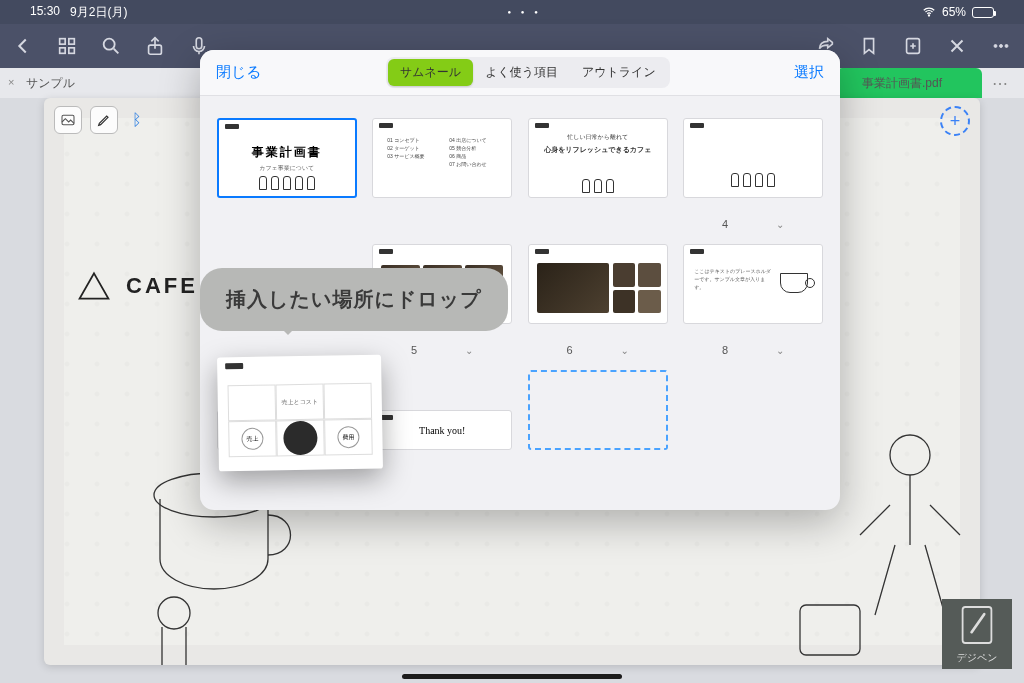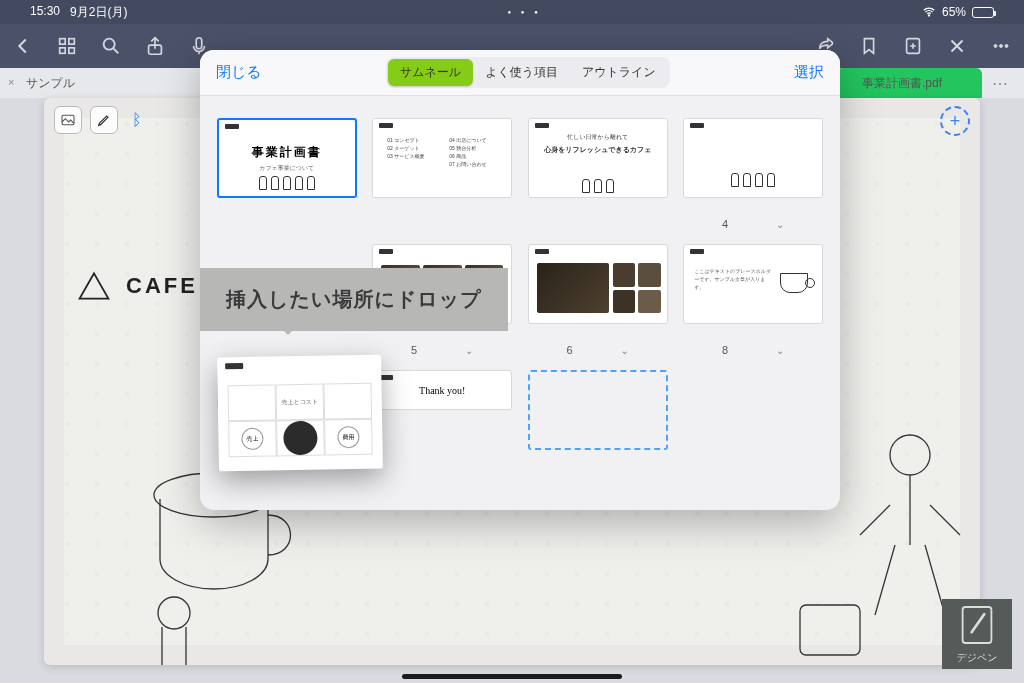--- a/index.html
+++ b/index.html
@@ -65,21 +65,21 @@
   }
   .pop-header { height:46px; display:flex; align-items:center; padding:0 16px; border-bottom:1px solid #e0e0e4; background:#f8f8fa; }
   .pop-close { color:#0a7aff; font-size:15px; }
   .pop-select { color:#0a7aff; font-size:15px; }
   .seg { display:flex; background:#ececf0; border-radius:8px; padding:2px; margin:0 auto; }
   .seg-item { font-size:12px; padding:5px 12px; border-radius:6px; color:#333; }
   .seg-item.active { background:#84cc16; box-shadow:0 1px 2px rgba(0,0,0,.15); font-weight:400; }
 
   .thumb-scroll { flex:1; overflow:hidden; padding:22px 16px 0 16px; }
   .thumb-grid { display:grid; grid-template-columns:repeat(4, 1fr); gap:14px 14px; }
-  .thumb-cell { display:flex; flex-direction:column; align-items:center; }
+  .thumb-cell { display:flex; flex-direction:column; align-items:center;justify-content:flex-end; }
   .thumb { width:140px; height:80px; background:#fff; border:1px solid #d8d8dc; border-radius:3px; position:relative; overflow:hidden; }
   .thumb.selected { border:2px solid #0a7aff; }
   .pg-row { display:flex; align-items:center; justify-content:center; gap:48px; width:100%; margin-top:6px; font-size:11px; color:#555; }
   .pg-row .chev { font-size:10px; color:#888; }
 
   
   .th-title { position:absolute; inset:0; display:flex; flex-direction:column; align-items:center; justify-content:center; }
   .th-title .h { font-size:12px; font-weight:700; letter-spacing:2px; }
   .th-title .s { font-size:6px; color:#666; margin-top:3px; }
   .th-chip { position:absolute; top:4px; left:6px; width:14px; height:5px; background:#333; border-radius:1px; }
@@ -97,21 +97,21 @@
 
   
   .drag-card { position:absolute; top:306px; left:18px; width:164px; height:114px; background:#fff; border-radius:3px; box-shadow:0 10px 28px rgba(0,0,0,.35); transform:rotate(-1deg); }
   .drag-card .dc-chip { position:absolute; top:6px; left:8px; width:18px; height:6px; background:#333; border-radius:1px; }
   .drag-card .dc-grid { position:absolute; top:28px; left:10px; right:10px; bottom:14px; display:grid; grid-template-columns:1fr 1fr 1fr; grid-template-rows:1fr 1fr; }
   .dc-cell { border:0.5px solid #ddd; display:flex; align-items:center; justify-content:center; }
   .dc-circle { width:22px; height:22px; border:1px solid #999; border-radius:50%; font-size:6px; display:flex; align-items:center; justify-content:center; }
   .dc-circle.dark { background:#2b2b2b; width:34px; height:34px; border:none; }
 
   
-  .callout { position:absolute; top:218px; left:0px; background:#b7b8b6; color:#3a3a3a; font-weight:700; font-size:20px; padding:18px 26px; letter-spacing:1px; }
+  .callout { position:absolute; top:218px; left:0px; background:#b7b8b6; color:#3a3a3a; font-weight:700; font-size:20px; padding:18px 26px; letter-spacing:1px;border-radius:22px; }
   .callout::after { content:""; position:absolute; left:80px; bottom:-12px; border:8px solid transparent; border-top-color:#b7b8b6; }
 
   
   .insert-ph { width:140px; height:80px; border:2px dashed #4aa3ff; border-radius:3px; background:transparent; }
 
   
   .wm { position:absolute; right:12px; bottom:14px; width:70px; height:70px; background:#555b58; display:flex; flex-direction:column; align-items:center; justify-content:center; color:#ddd; font-size:10px; gap:4px; }
   .wm svg { width:36px; height:44px; }
   .home-ind { position:absolute; bottom:4px; left:50%; transform:translateX(-50%); width:220px; height:5px; background:#1c1c1c; border-radius:3px; }
 </style>

